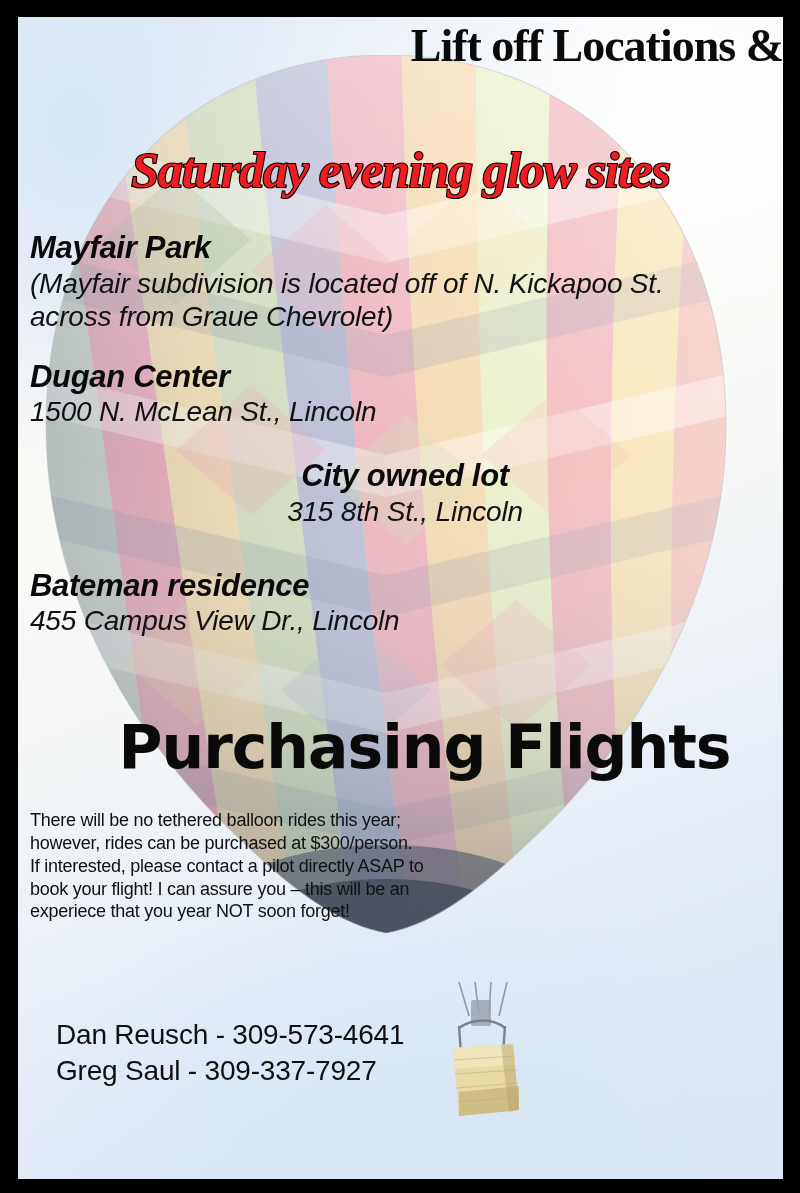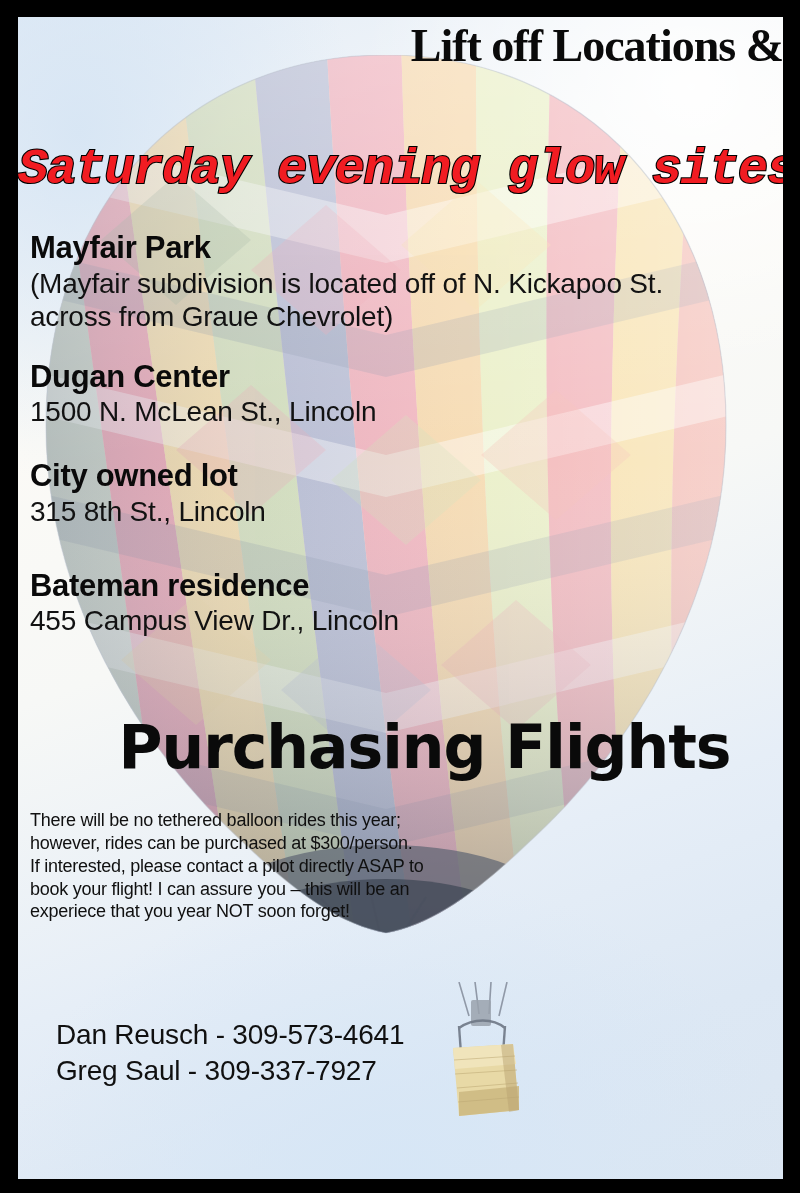--- a/index.html
+++ b/index.html
@@ -88,38 +88,39 @@
     line-height: 1.0;
     color: #0a0a0a;
     letter-spacing: -1px;
     white-space: nowrap;
   }
 
   .title-sub {
     position: absolute;
     left: 0; right: 0;
     top: 128px;
-    text-align: right;
-    font-family: Liberation Mono, monospace;
+    text-align: center;
+    font-family: Liberation Serif, serif;
     font-weight: bold;
     font-style: italic;
     font-size: 50px;
     line-height: 1.0;
     color: #f11c22;
     letter-spacing: -1.2px;
     white-space: nowrap;
     -webkit-text-stroke: 2.2px #000000;
     paint-order: stroke fill;
   }
 
   .venues {
     position: absolute;
     left: 12px;
     top: 213px;
     width: 750px;
+    font-style: italic;
   }
   .venue { margin-bottom: 16px; }
   .venue-name {
     font-family: "Liberation Sans", sans-serif;
     font-weight: bold;
     font-size: 31px;
     line-height: 1.18;
     color: #0a0a0a;
     letter-spacing: -0.3px;
   }
@@ -313,21 +314,21 @@
           <div class="venue-name">Mayfair Park</div>
           <div class="venue-addr">(Mayfair subdivision is located off of N. Kickapoo St.</div>
           <div class="venue-addr">across from Graue Chevrolet)</div>
         </div>
 
         <div class="venue" style="margin-top:26px;">
           <div class="venue-name">Dugan Center</div>
           <div class="venue-addr">1500 N. McLean St., Lincoln</div>
         </div>
 
-        <div class="venue" style="margin-top:30px;">
+        <div class="venue" style="margin-top:30px;text-align:center;">
           <div class="venue-name">City owned lot</div>
           <div class="venue-addr">315 8th St., Lincoln</div>
         </div>
 
         <div class="venue" style="margin-top:40px;">
           <div class="venue-name">Bateman residence</div>
           <div class="venue-addr">455 Campus View Dr., Lincoln</div>
         </div>
 
       </div>

